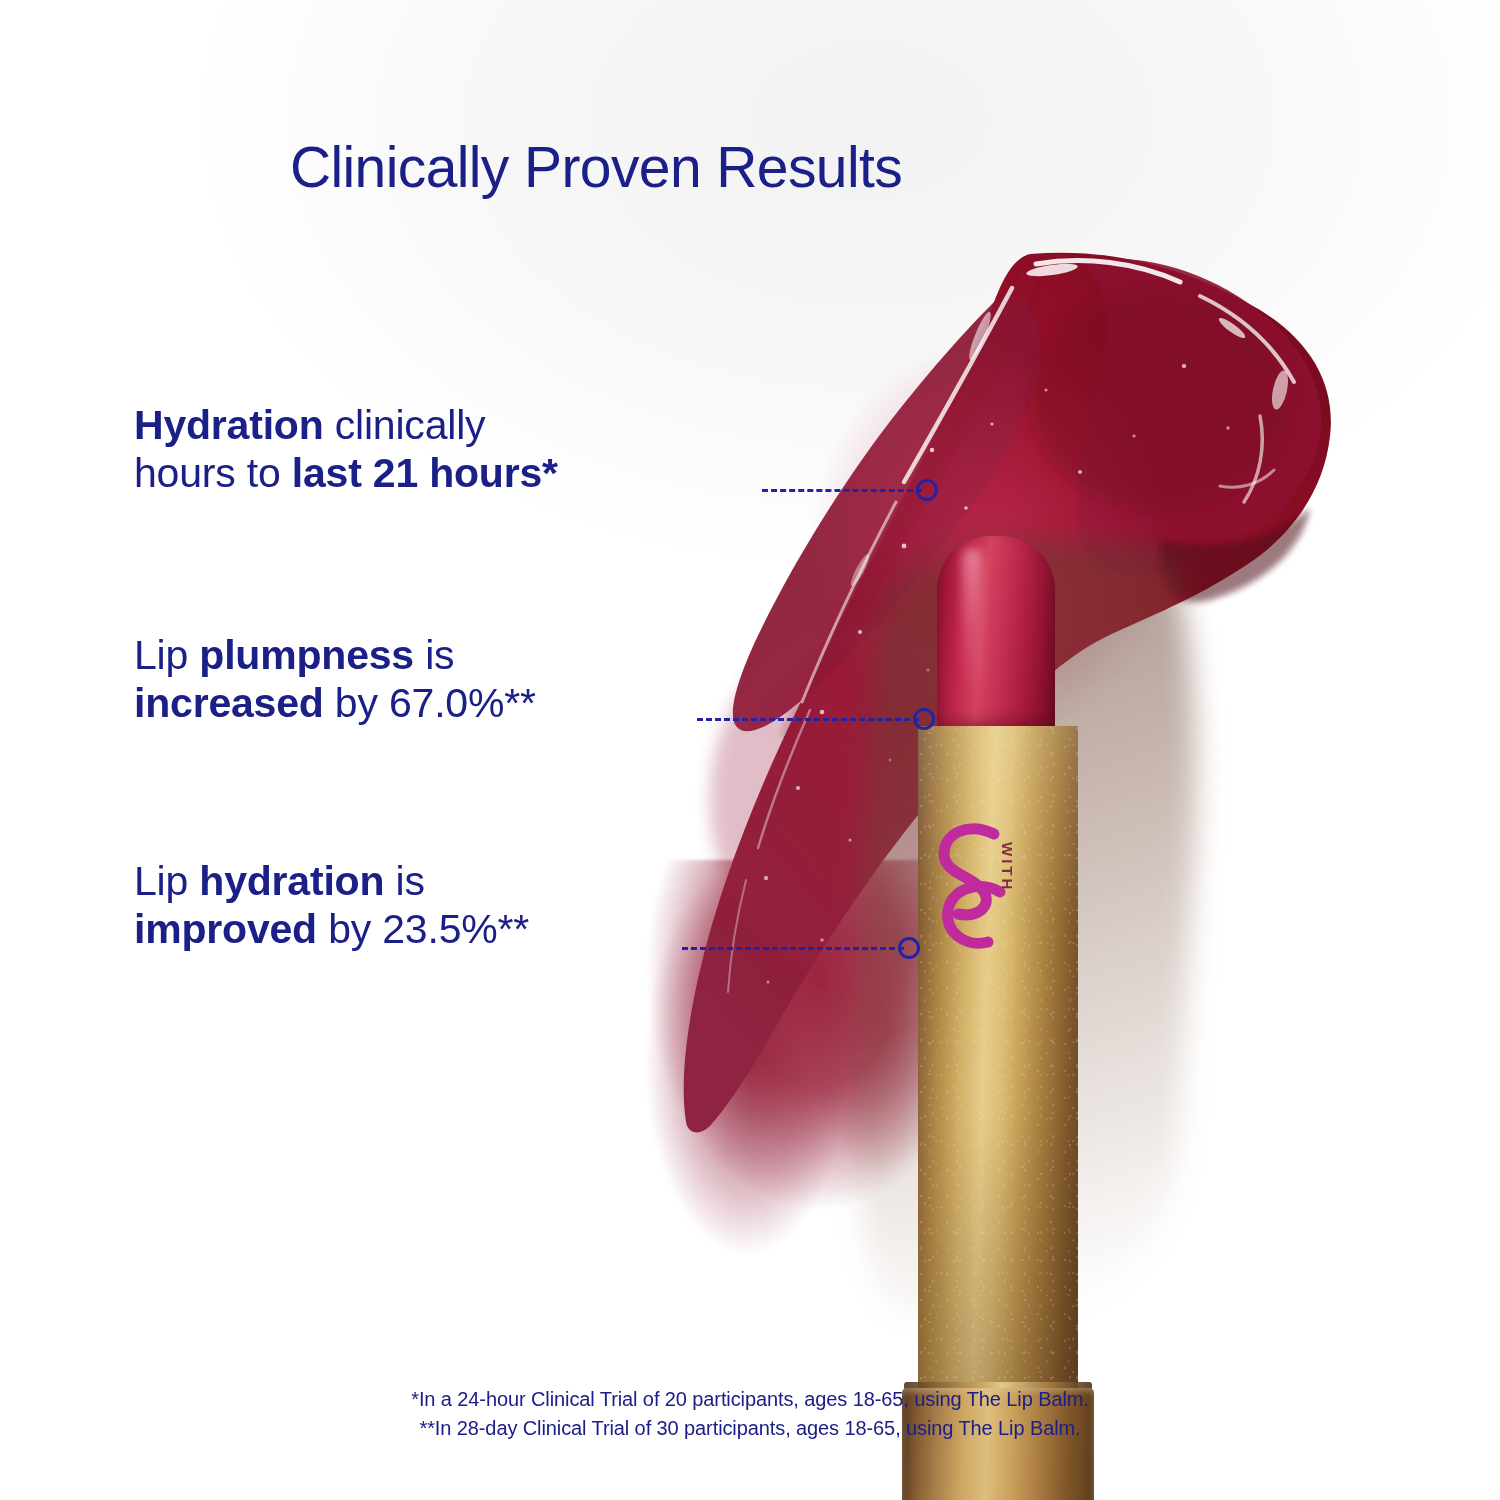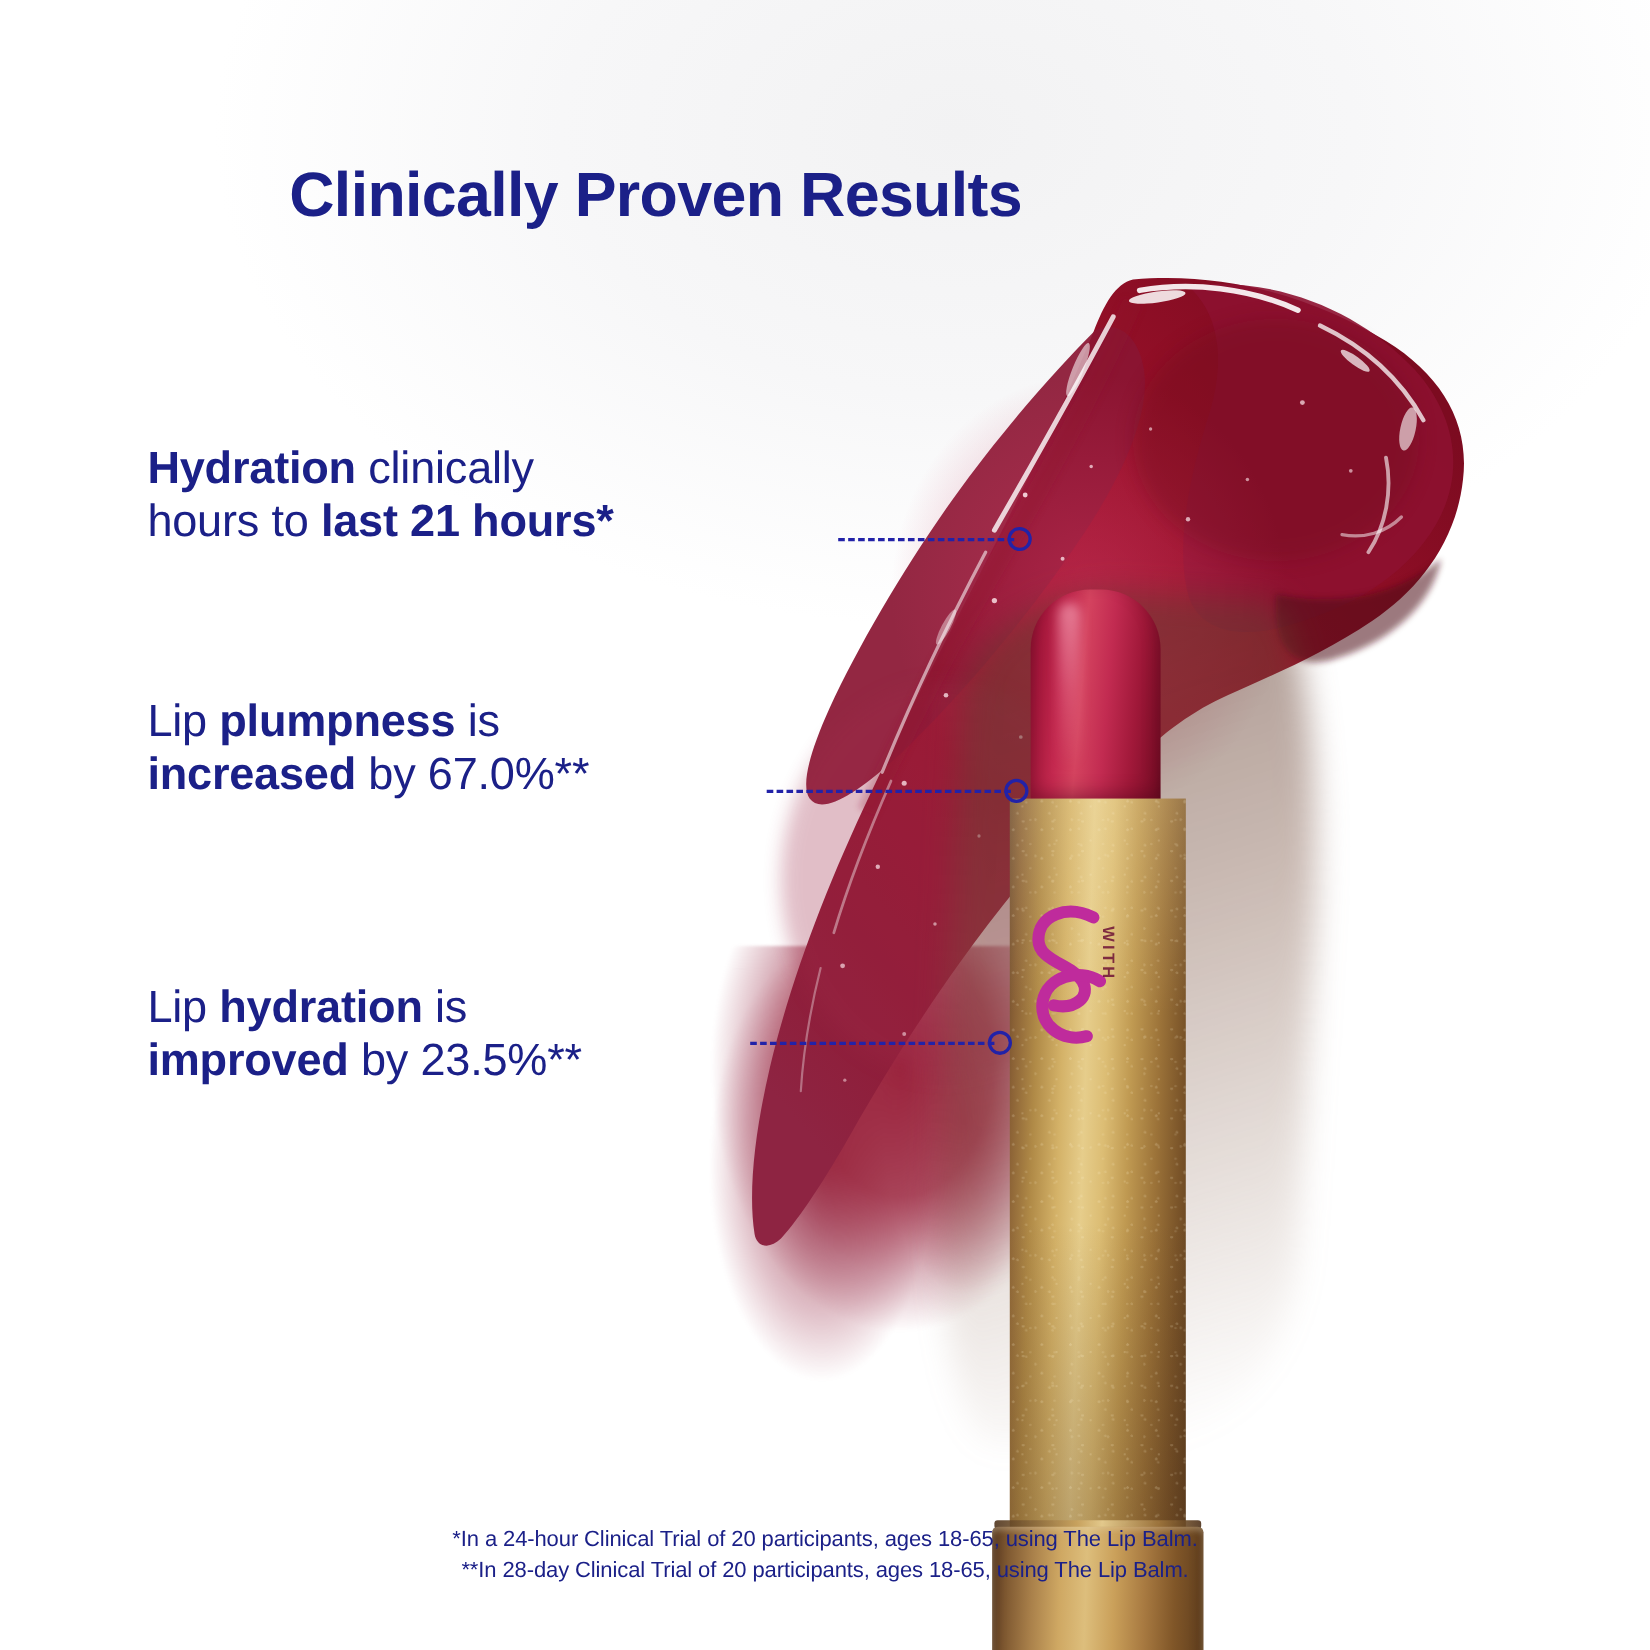--- a/index.html
+++ b/index.html
@@ -16,44 +16,44 @@
     width:1500px; height:1500px;
     background:
       radial-gradient(ellipse 900px 600px at 58% 8%, #f2f2f3 0%, #f7f7f8 40%, #ffffff 75%),
       linear-gradient(180deg,#fafafa 0%,#ffffff 30%,#ffffff 100%);
     overflow:hidden;
   }
 
   
   #title {
     position:absolute;
-    left:0; top:144px; width:1192px;
+    left:0; top:134px; width:1192px;
     text-align:center;
     font-size:57px;
-    font-weight:bold;
+    font-weight:normal;
     letter-spacing:-0.6px;
     color:#1b2088;
     white-space:nowrap;
   }
 
   
   .claim {
     position:absolute;
     left:134px;
     width:640px;
     color:#1b2088;
     font-size:41px;
     line-height:1.16;
     letter-spacing:-0.2px;
   }
   .claim b { font-weight:bold; }
   .claim .ln { display:block; white-space:nowrap; }
   #claim-1 { top:402px; }
   #claim-2 { top:632px; }
-  #claim-3 { top:858px;margin-top:34px; }
+  #claim-3 { top:858px; }
 
   
   .leader {
     position:absolute;
     height:3px;
     border-top:3px dashed #2222a8;
   }
   .dot {
     position:absolute;
     width:22px; height:22px;
@@ -423,16 +423,16 @@
     <span class="ln"><b>increased</b><span> by 67.0%**</span></span>
   </div>
 
   <div class="claim" id="claim-3">
     <span class="ln"><span>Lip </span><b>hydration</b><span> is</span></span>
     <span class="ln"><b>improved</b><span> by 23.5%**</span></span>
   </div>
 
   <div id="footnotes">
     <div>*In a 24-hour Clinical Trial of 20 participants, ages 18-65, using The Lip Balm.</div>
-    <div>**In 28-day Clinical Trial of 20 participants, ages 18-65, using The Lip Balm.</div>
+    <div>**In 28-day Clinical Trial of 30 participants, ages 18-65, using The Lip Balm.</div>
   </div>
 
 </div>
 
 </body></html>

